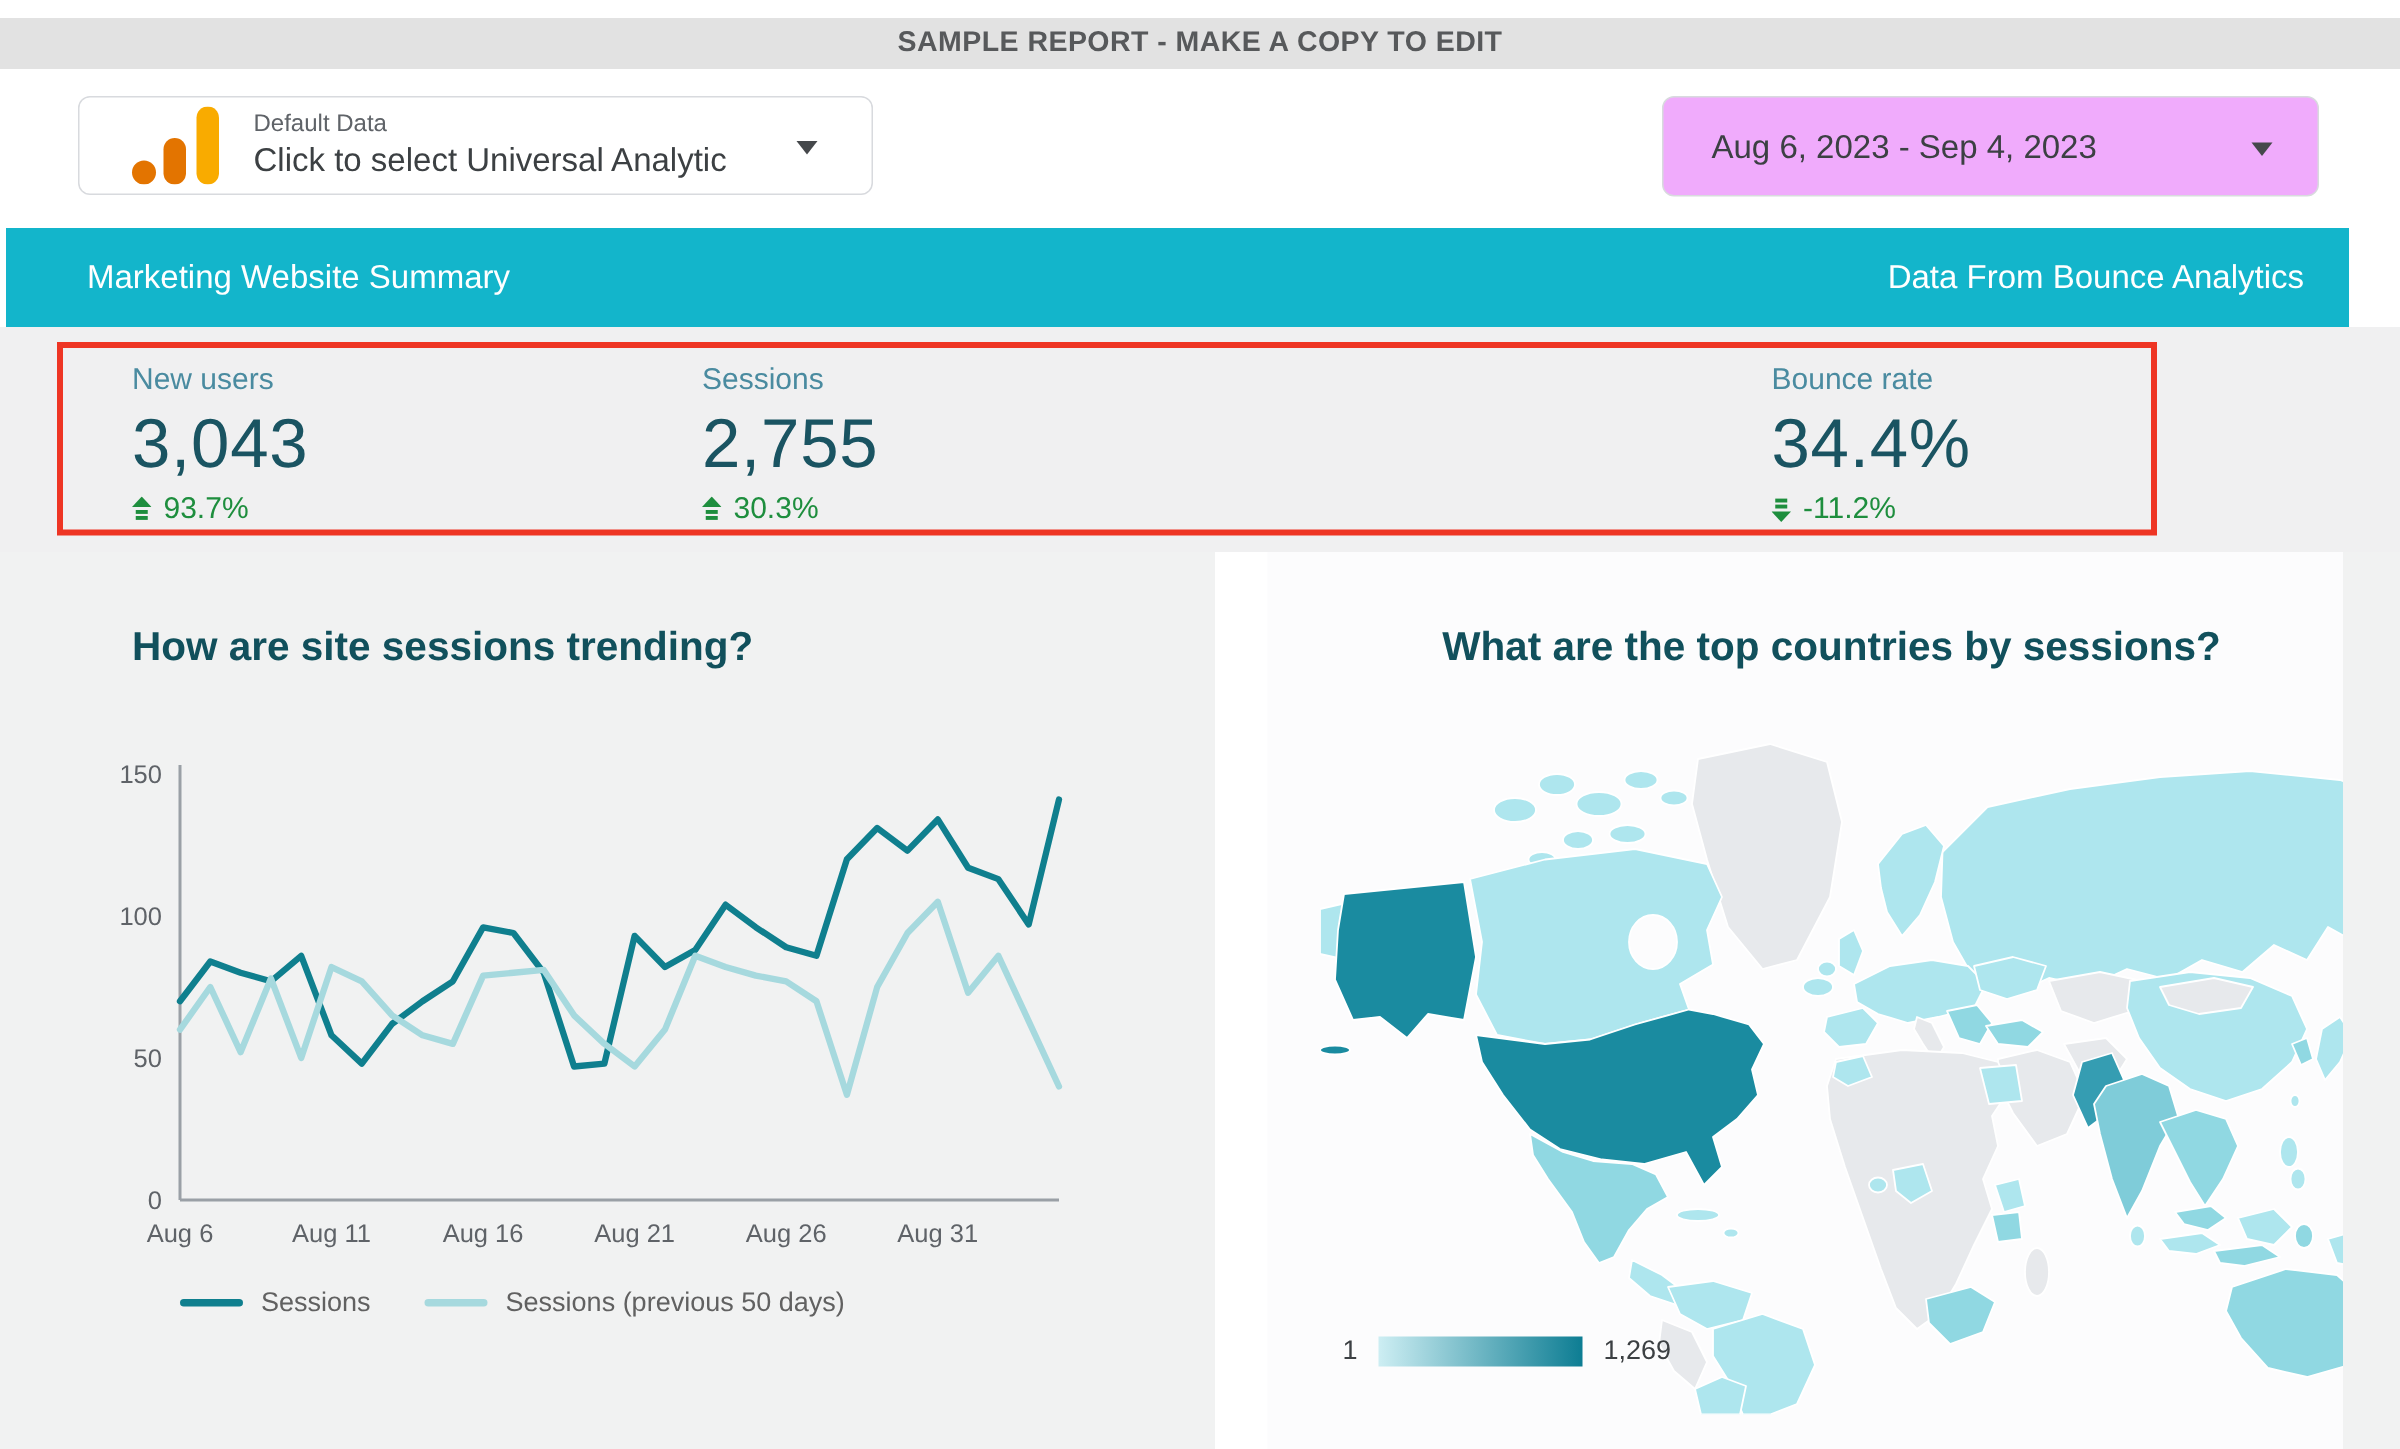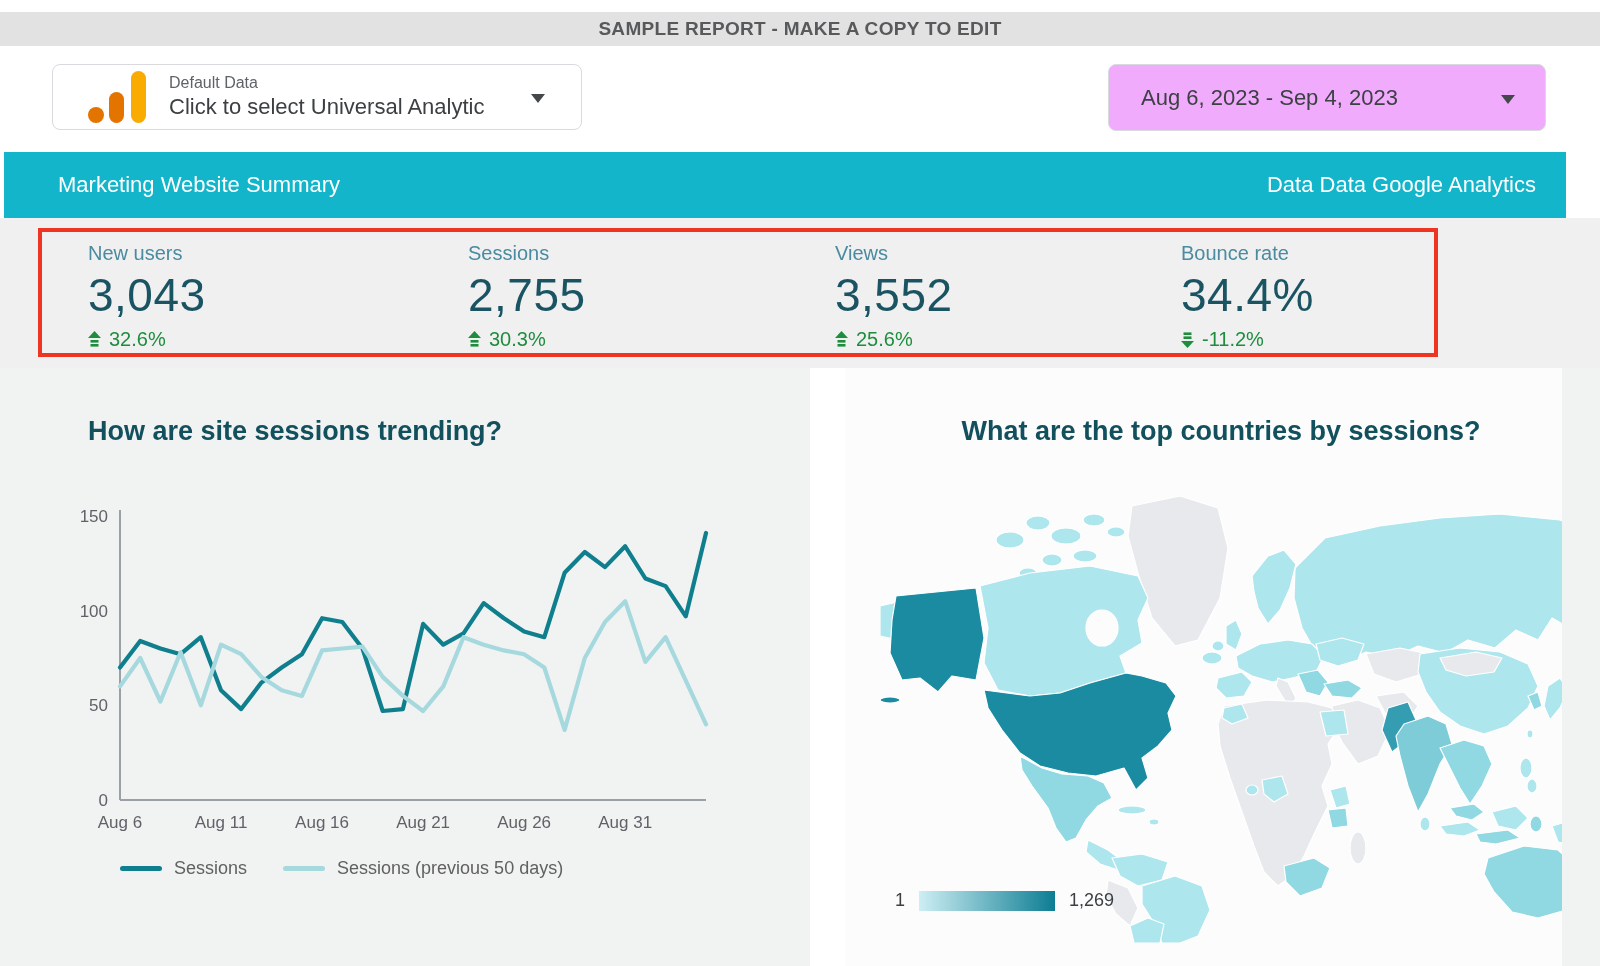--- a/index.html
+++ b/index.html
@@ -85,64 +85,52 @@
   <span class="caret ds-caret"></span>
 </div>
 
 <div class="date-picker">
   <span>Aug 6, 2023 - Sep 4, 2023</span>
   <span class="caret dp-caret"></span>
 </div>
 
 <div class="header-bar">
   <span>Marketing Website Summary</span>
-  <span>Data Data Google Analytics</span>
+  <span>Data From Bounce Analytics</span>
 </div>
 
 <div class="kpi-section">
   <div class="kpi-frame" style="border-color: rgb(238, 53, 36);"></div>
 
   <div class="kpi-card kpi-c0">
     <div class="label">New users</div>
     <div class="value">3,043</div>
     <div class="change" style="color: rgb(30, 142, 62);">
       <svg class="arrow" width="13" height="17" viewBox="0 0 13 17">
         <polygon points="6.5,0 13,7 0,7" fill="#1e8e3e"></polygon>
         <rect x="2.5" y="9" width="8" height="2.6" fill="#1e8e3e"></rect>
         <rect x="2.5" y="13" width="8" height="2.6" fill="#1e8e3e"></rect>
       </svg>
-      <span>32.6%</span>
+      <span>93.7%</span>
     </div>
   </div>
 
   <div class="kpi-card kpi-c1">
     <div class="label">Sessions</div>
     <div class="value">2,755</div>
     <div class="change" style="color: rgb(30, 142, 62);">
       <svg class="arrow" width="13" height="17" viewBox="0 0 13 17">
         <polygon points="6.5,0 13,7 0,7" fill="#1e8e3e"></polygon>
         <rect x="2.5" y="9" width="8" height="2.6" fill="#1e8e3e"></rect>
         <rect x="2.5" y="13" width="8" height="2.6" fill="#1e8e3e"></rect>
       </svg>
       <span>30.3%</span>
     </div>
   </div>
 
-  <div class="kpi-card kpi-c2">
-    <div class="label">Views</div>
-    <div class="value">3,552</div>
-    <div class="change" style="color: rgb(30, 142, 62);">
-      <svg class="arrow" width="13" height="17" viewBox="0 0 13 17">
-        <polygon points="6.5,0 13,7 0,7" fill="#1e8e3e"></polygon>
-        <rect x="2.5" y="9" width="8" height="2.6" fill="#1e8e3e"></rect>
-        <rect x="2.5" y="13" width="8" height="2.6" fill="#1e8e3e"></rect>
-      </svg>
-      <span>25.6%</span>
-    </div>
-  </div>
 
   <div class="kpi-card kpi-c3">
     <div class="label">Bounce rate</div>
     <div class="value">34.4%</div>
     <div class="change" style="color: rgb(30, 142, 62);">
       <svg class="arrow arrow-down" width="13" height="17" viewBox="0 0 13 17">
         <polygon points="6.5,0 13,7 0,7" fill="#1e8e3e"></polygon>
         <rect x="2.5" y="9" width="8" height="2.6" fill="#1e8e3e"></rect>
         <rect x="2.5" y="13" width="8" height="2.6" fill="#1e8e3e"></rect>
       </svg>

